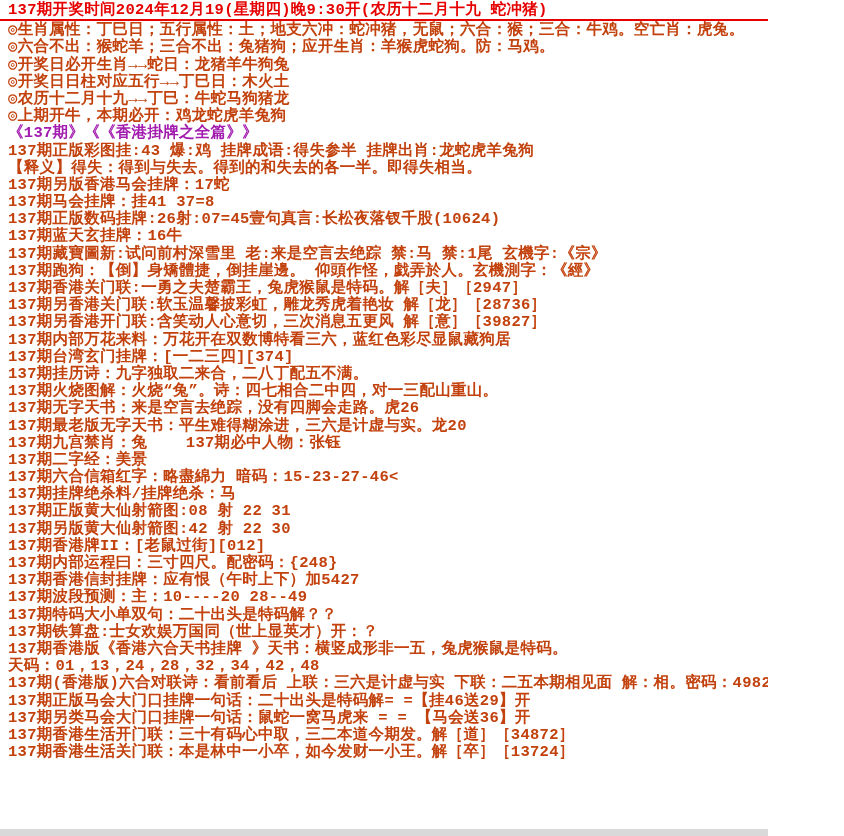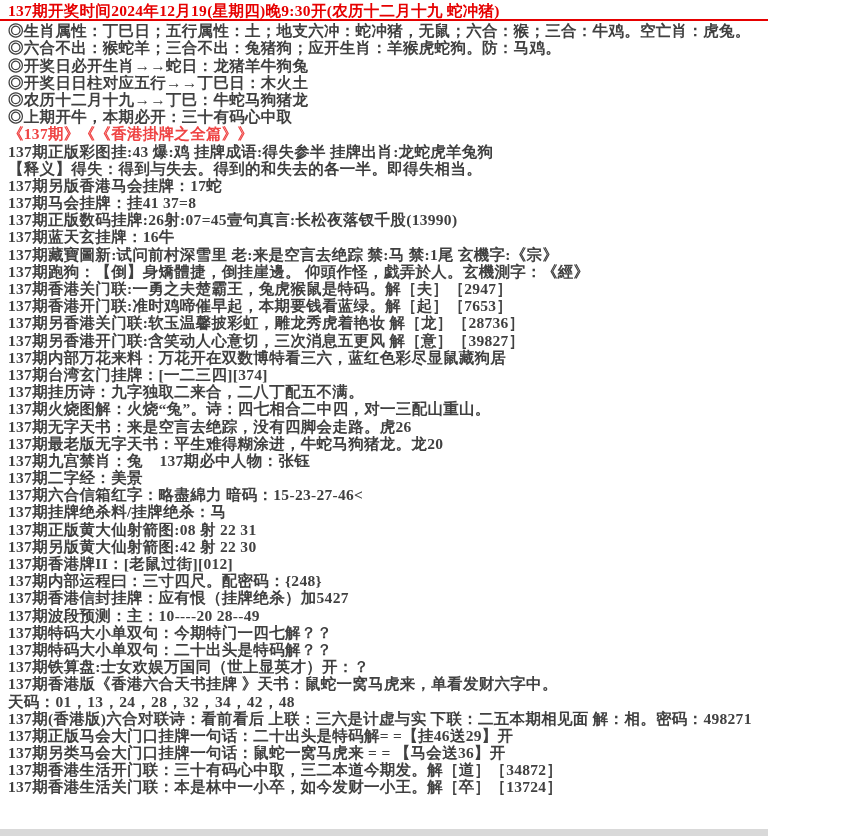--- a/index.html
+++ b/index.html
@@ -6,32 +6,32 @@
     margin: 0;
     padding: 0;
     background: #ffffff;
   }
   .page {
     position: relative;
     width: 768px;
     height: 836px;
     overflow: hidden;
     background: #ffffff;
-    font-family: Liberation Serif, serif;
+    font-family: Liberation Mono, monospace;
     font-weight: 700;
   }
   .content {
     padding: 2px 0 0 8px;
   }
   .line {
     font-size: 15.5px;
     line-height: 17.2px;
     height: 17.2px;
     white-space: pre;
-    color: #404040;
+    color: #c2410c;
     letter-spacing: 0.3px;
   }
   .line.red {
     color: #e60000;
   }
   .red-divider {
     height: 0;
     border-top: 2px solid #e60000;
     margin: 0 0 1px -8px; 
     width: 844px;
@@ -50,54 +50,52 @@
 
 <div class="page" style="background: rgb(255, 255, 255);">
   <div class="content" id="content">
       <div class="line red" style="color: rgb(230, 0, 0);">137期开奖时间2024年12月19(星期四)晚9:30开(农历十二月十九 蛇冲猪)</div>
       <div class="red-divider" style="border-top-color: rgb(230, 0, 0);"></div>
       <div class="line">◎生肖属性：丁巳日；五行属性：土；地支六冲：蛇冲猪，无鼠；六合：猴；三合：牛鸡。空亡肖：虎兔。</div>
       <div class="line">◎六合不出：猴蛇羊；三合不出：兔猪狗；应开生肖：羊猴虎蛇狗。防：马鸡。</div>
       <div class="line">◎开奖日必开生肖→→蛇日：龙猪羊牛狗兔</div>
       <div class="line">◎开奖日日柱对应五行→→丁巳日：木火土</div>
       <div class="line">◎农历十二月十九→→丁巳：牛蛇马狗猪龙</div>
-      <div class="line">◎上期开牛，本期必开：三十有码心中取</div>
-      <div class="line red" style="color: #ef4444;">《137期》《《香港掛牌之全篇》》</div>
+      <div class="line">◎上期开牛，本期必开：鸡龙蛇虎羊兔狗</div>
+      <div class="line red" style="color: #a21caf;">《137期》《《香港掛牌之全篇》》</div>
       <div class="line">137期正版彩图挂:43 爆:鸡 挂牌成语:得失参半 挂牌出肖:龙蛇虎羊兔狗</div>
       <div class="line">【释义】得失：得到与失去。得到的和失去的各一半。即得失相当。</div>
       <div class="line">137期另版香港马会挂牌：17蛇</div>
       <div class="line">137期马会挂牌：挂41 37=8</div>
-      <div class="line">137期正版数码挂牌:26射:07=45壹句真言:长松夜落钗千股(13990)</div>
+      <div class="line">137期正版数码挂牌:26射:07=45壹句真言:长松夜落钗千股(10624)</div>
       <div class="line">137期蓝天玄挂牌：16牛</div>
       <div class="line">137期藏寶圖新:试问前村深雪里 老:来是空言去绝踪 禁:马 禁:1尾 玄機字:《宗》</div>
       <div class="line">137期跑狗：【倒】身矯體捷，倒挂崖邊。 仰頭作怪，戯弄於人。玄機測字：《經》</div>
       <div class="line">137期香港关门联:一勇之夫楚霸王，兔虎猴鼠是特码。解［夫］［2947］</div>
-      <div class="line">137期香港开门联:准时鸡啼催早起，本期要钱看蓝绿。解［起］［7653］</div>
       <div class="line">137期另香港关门联:软玉温馨披彩虹，雕龙秀虎着艳妆 解［龙］［28736］</div>
       <div class="line">137期另香港开门联:含笑动人心意切，三次消息五更风 解［意］［39827］</div>
       <div class="line">137期内部万花来料：万花开在双数博特看三六，蓝红色彩尽显鼠藏狗居</div>
       <div class="line">137期台湾玄门挂牌：[一二三四][374]</div>
       <div class="line">137期挂历诗：九字独取二来合，二八丁配五不满。</div>
       <div class="line">137期火烧图解：火烧“兔”。诗：四七相合二中四，对一三配山重山。</div>
       <div class="line">137期无字天书：来是空言去绝踪，没有四脚会走路。虎26</div>
-      <div class="line">137期最老版无字天书：平生难得糊涂进，牛蛇马狗猪龙。龙20</div>
+      <div class="line">137期最老版无字天书：平生难得糊涂进，三六是计虚与实。龙20</div>
       <div class="line">137期九宫禁肖：兔    137期必中人物：张钰</div>
       <div class="line">137期二字经：美景</div>
       <div class="line">137期六合信箱红字：略盡綿力 暗码：15-23-27-46&lt;</div>
       <div class="line">137期挂牌绝杀料/挂牌绝杀：马</div>
       <div class="line">137期正版黄大仙射箭图:08 射 22 31</div>
       <div class="line">137期另版黄大仙射箭图:42 射 22 30</div>
       <div class="line">137期香港牌II：[老鼠过街][012]</div>
       <div class="line">137期内部运程曰：三寸四尺。配密码：{248}</div>
-      <div class="line">137期香港信封挂牌：应有恨（挂牌绝杀）加5427</div>
+      <div class="line">137期香港信封挂牌：应有恨（午时上下）加5427</div>
       <div class="line">137期波段预测：主：10----20 28--49</div>
-      <div class="line">137期特码大小单双句：今期特门一四七解？？</div>
       <div class="line">137期特码大小单双句：二十出头是特码解？？</div>
       <div class="line">137期铁算盘:士女欢娱万国同（世上显英才）开：？</div>
-      <div class="line">137期香港版《香港六合天书挂牌 》天书：鼠蛇一窝马虎来，单看发财六字中。</div>
+      <div class="line">137期香港版《香港六合天书挂牌 》天书：横竖成形非一五，兔虎猴鼠是特码。</div>
       <div class="line">天码：01，13，24，28，32，34，42，48</div>
       <div class="line">137期(香港版)六合对联诗：看前看后 上联：三六是计虚与实 下联：二五本期相见面 解：相。密码：498271</div>
       <div class="line">137期正版马会大门口挂牌一句话：二十出头是特码解= =【挂46送29】开</div>
       <div class="line">137期另类马会大门口挂牌一句话：鼠蛇一窝马虎来 = = 【马会送36】开</div>
       <div class="line">137期香港生活开门联：三十有码心中取，三二本道今期发。解［道］［34872］</div>
       <div class="line">137期香港生活关门联：本是林中一小卒，如今发财一小王。解［卒］［13724］</div>
     </div>
   <div class="footer-bar" style="background: rgb(217, 217, 217);"></div>
 </div>
 

